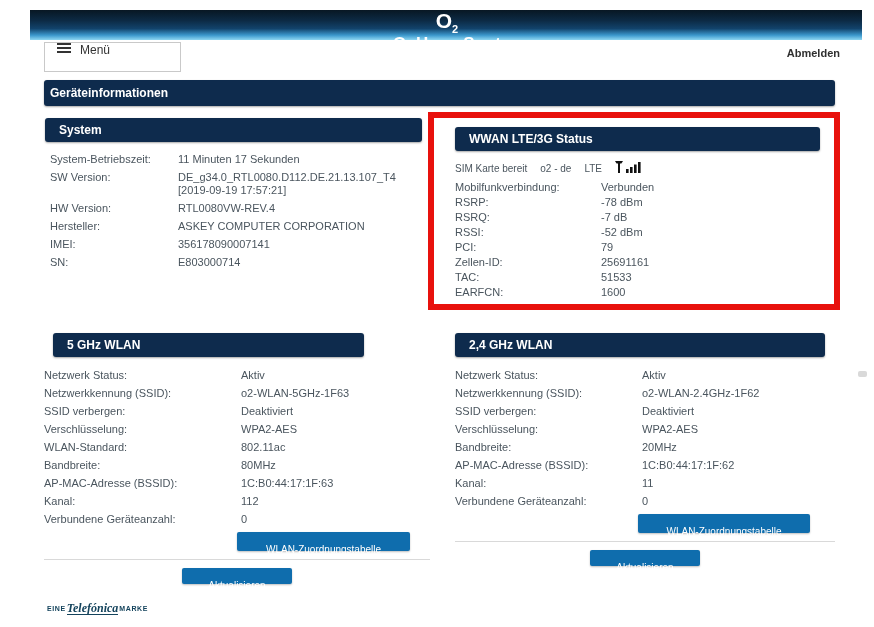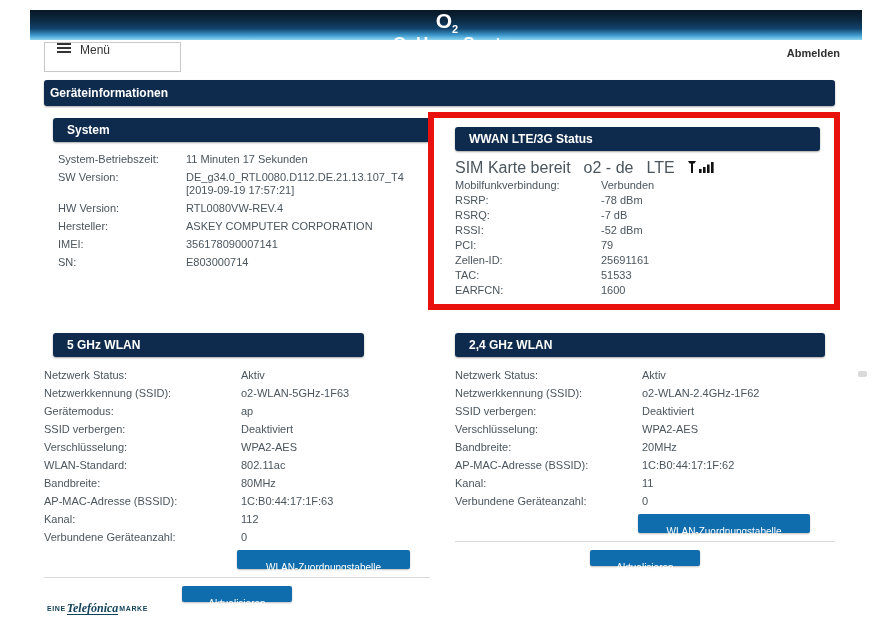--- a/index.html
+++ b/index.html
@@ -51,32 +51,32 @@
   .info-label{flex:0 0 var(--lw);padding-right:4px;}
   .info-value{flex:1;}
   .btn{
     background:var(--button-blue);color:#fff;font-size:10px;text-align:center;
     border:none;border-radius:2px;height:19px;line-height:19px;cursor:pointer;
     font-family:"Liberation Sans",sans-serif;display:block;padding:8px;
     box-shadow:0 1px 2px rgba(0,0,0,.25);
   }
   .divider{border-top:1px solid #d9d9d9;margin-top:8px;}
   
-  #system-section{position:absolute;left:53px;top:118px;width:377px;--lw:124px;}
+  #system-section{position:absolute;left:45px;top:118px;width:377px;--lw:124px;}
   #system-section .rows{margin-top:11px;padding-left:5px;}
   
   #highlight-box{
     position:absolute;left:428px;top:112px;width:412px;height:198px;
     border:6px solid var(--highlight-red);box-sizing:border-box;
   }
   #wwan-section{padding:9px 0 0 21px;--lw:142px;}
   #wwan-section .section-header{width:365px;}
   #wwan-section .rows{margin-top:9px;}
   #wwan-section .info-row{margin-bottom:2px;}
-  .sim-line{display:flex;align-items:center;gap:13px;font-size:16px;color:var(--text);margin-bottom:5px;line-height:13px;}
+  .sim-line{display:flex;align-items:center;gap:13px;font-size:10px;color:var(--text);margin-bottom:5px;line-height:13px;}
   
   #wlan5-section{position:absolute;left:44px;top:333px;width:386px;--lw:193px;}
   #wlan5-section .section-header{margin-left:9px;width:311px;}
   #wlan24-section{position:absolute;left:455px;top:333px;width:380px;--lw:183px;}
   #wlan24-section .section-header{width:370px;}
   .wlan .rows{margin-top:12px;}
   #wlan5-section .btn-table{margin-left:193px;width:173px;margin-top:6px;}
   #wlan24-section .btn-table{margin-left:183px;width:172px;margin-top:6px;}
   .btn-refresh{margin:8px auto 0;width:110px;height:16px;line-height:20px;}
   
@@ -207,24 +207,20 @@
   <div class="rows">
       <div class="info-row">
         <span class="info-label">Netzwerk Status:</span>
         <span class="info-value">Aktiv</span>
       </div>
       <div class="info-row">
         <span class="info-label">Netzwerkkennung (SSID):</span>
         <span class="info-value">o2-WLAN-5GHz-1F63</span>
       </div>
       <div class="info-row">
-        <span class="info-label">Gerätemodus:</span>
-        <span class="info-value">ap</span>
-      </div>
-      <div class="info-row">
         <span class="info-label">SSID verbergen:</span>
         <span class="info-value">Deaktiviert</span>
       </div>
       <div class="info-row">
         <span class="info-label">Verschlüsselung:</span>
         <span class="info-value">WPA2-AES</span>
       </div>
       <div class="info-row">
         <span class="info-label">WLAN-Standard:</span>
         <span class="info-value">802.11ac</span>

